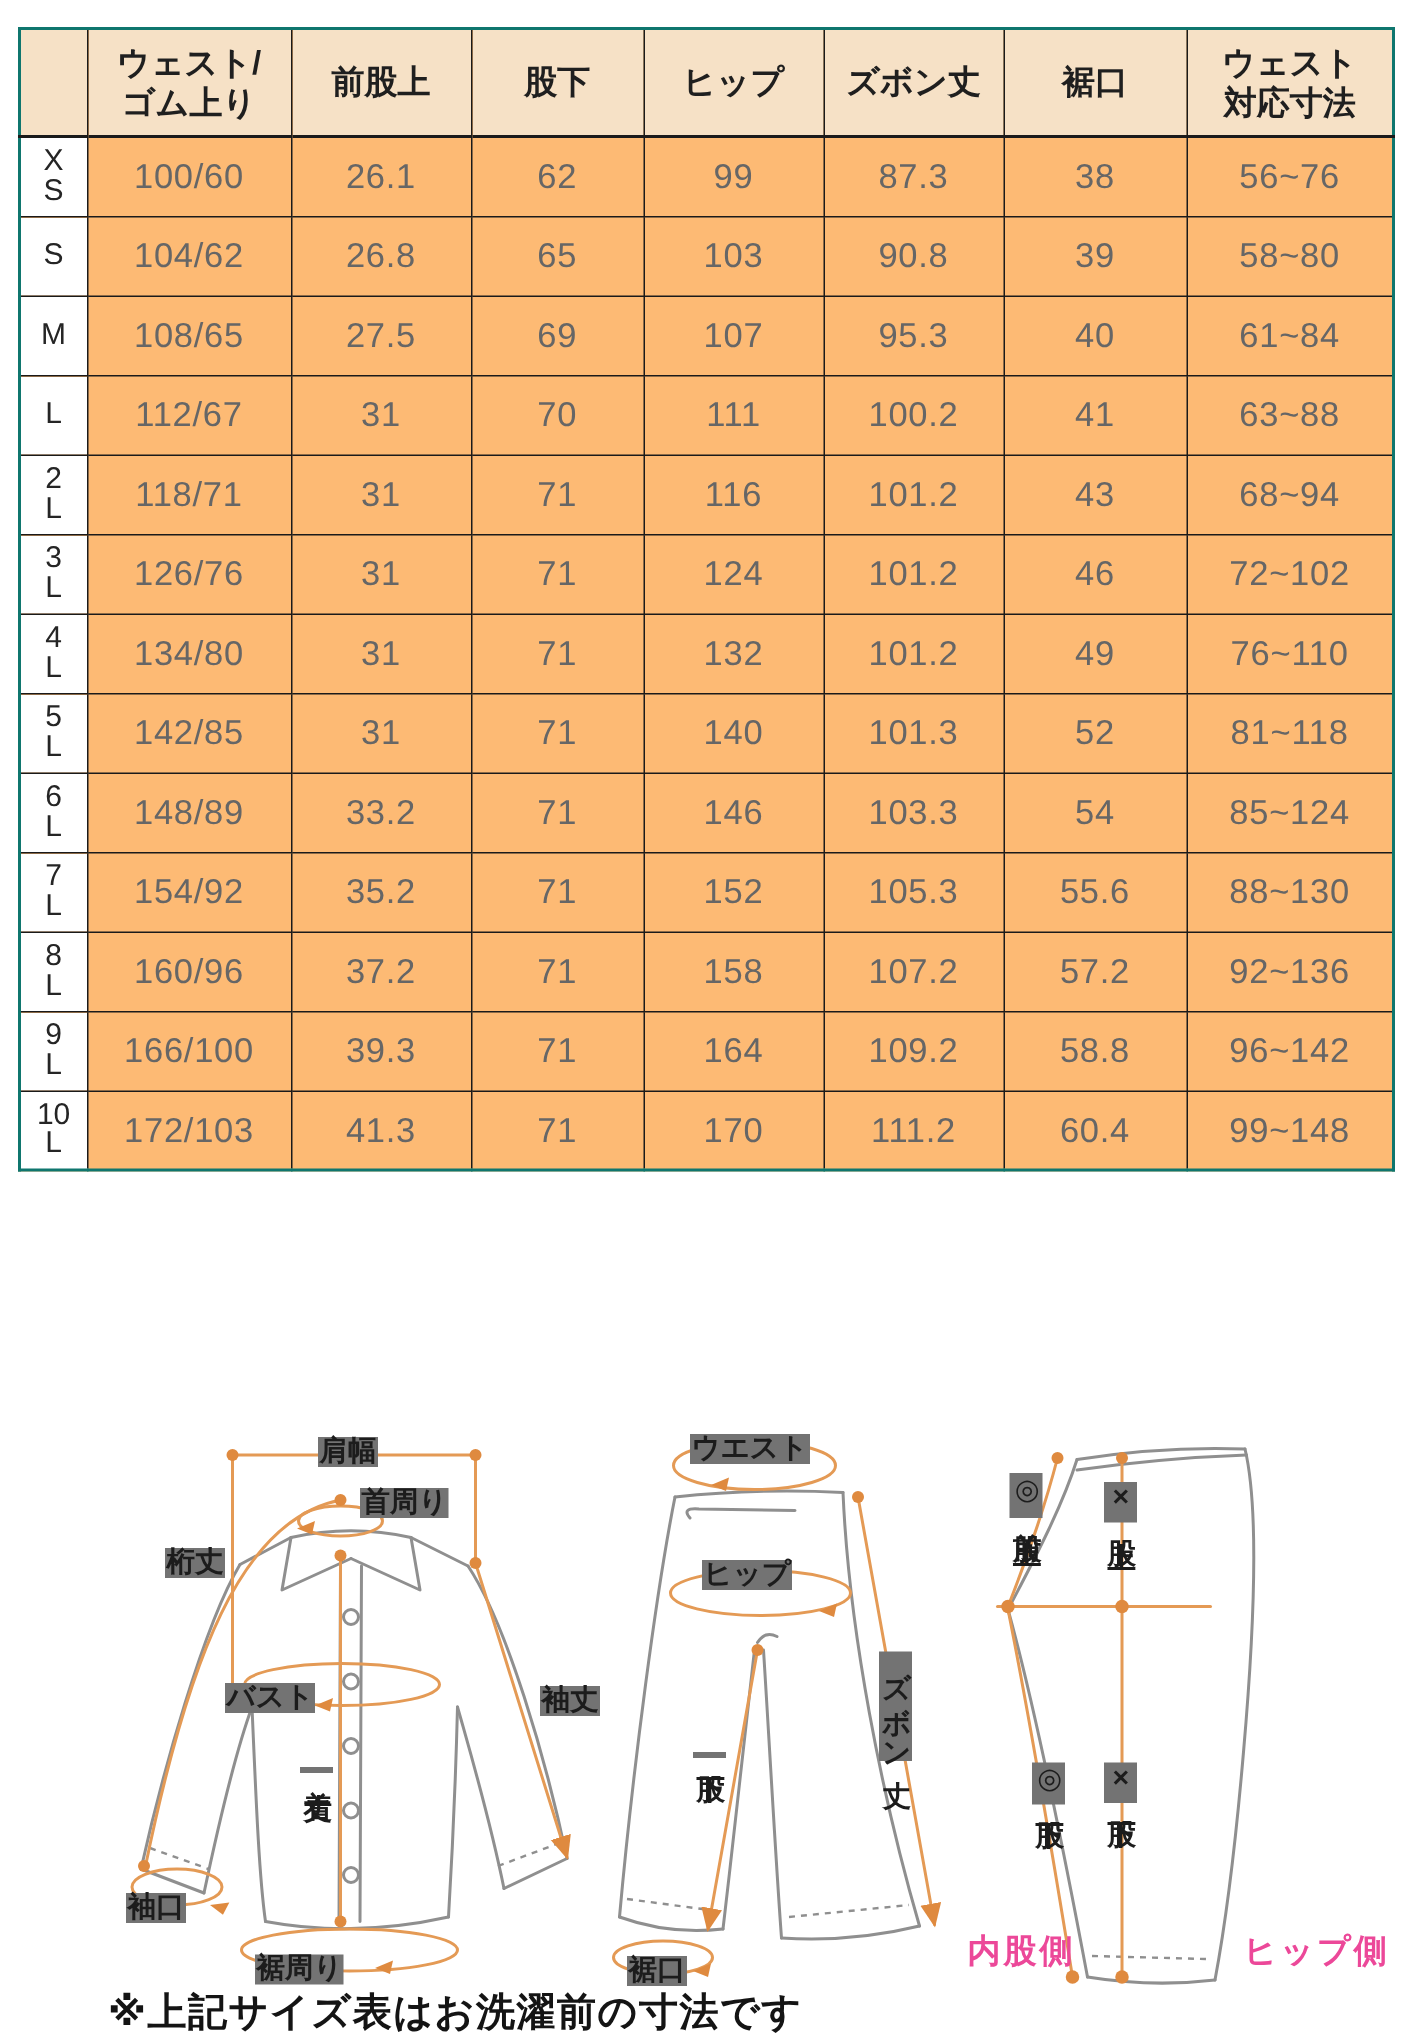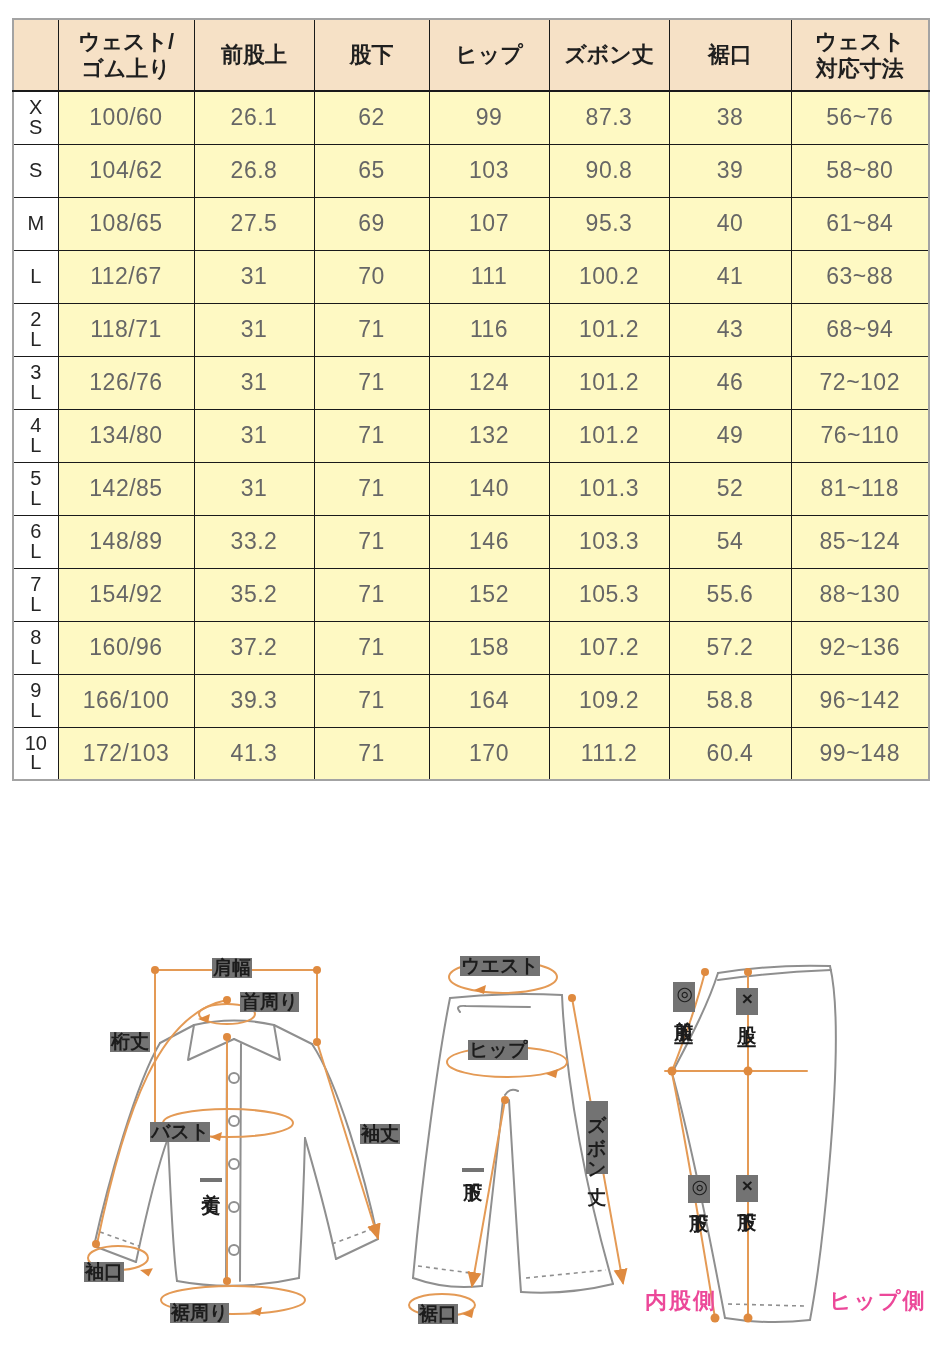--- a/index.html
+++ b/index.html
@@ -1,21 +1,21 @@
 <!DOCTYPE html>
 <html><head>
 <meta charset="utf-8">
 <style>
   html,body{margin:0;padding:0;background:#fff;}
   .canvas{position:relative;width:940px;height:1360px;background:#ffffff;overflow:hidden;
           font-family:"Liberation Sans","DejaVu Sans",sans-serif;}
 
   
   table.size-table{position:absolute;left:12px;top:18px;width:916px;border-collapse:collapse;
-          table-layout:fixed;border:2px solid #a3a3a3;background:#fef9c3;}
+          table-layout:fixed;border:2px solid #0f766e;background:#fdba74;}
   .size-table th,.size-table td{border:1px solid #1a1a1a;text-align:center;vertical-align:middle;padding:0;overflow:hidden;}
   .size-table thead th{background:#f6e1c6;font-size:22px;font-weight:700;color:#1f1f1f;
           height:70px;line-height:1.25;white-space:pre-line;border-bottom:2px solid #1a1a1a;}
   .size-table tbody tr{height:53px;}
   .size-table tbody td{font-size:23px;font-weight:400;color:#666;letter-spacing:0.5px;}
   .size-table tbody th{background:#fff;font-weight:500;color:#252525;}
   .size-table tbody th div{font-size:20px;line-height:0.98;text-align:center;}
 
   
   .diagram{position:absolute;}
@@ -358,13 +358,14 @@
         <circle class="dot" cx="108" cy="370" r="4.5"></circle>
     </svg>
     <span class="dlabel vert" style="left:33px;top:34px;">◎前股上</span>
     <span class="dlabel vert" style="left:96px;top:40px;">×股上</span>
     <span class="dlabel vert" style="left:48px;top:227px;">◎股下</span>
     <span class="dlabel vert" style="left:96px;top:227px;">×股下</span>
     <span class="dlabel graylab" style="left:4px;top:342px;">内股側</span>
     <span class="dlabel graylab" style="left:188px;top:342px;">ヒップ側</span>
   </div>
 
+  <div class="note">※上記サイズ表はお洗濯前の寸法です</div>
 </div>
 
 </body></html>

